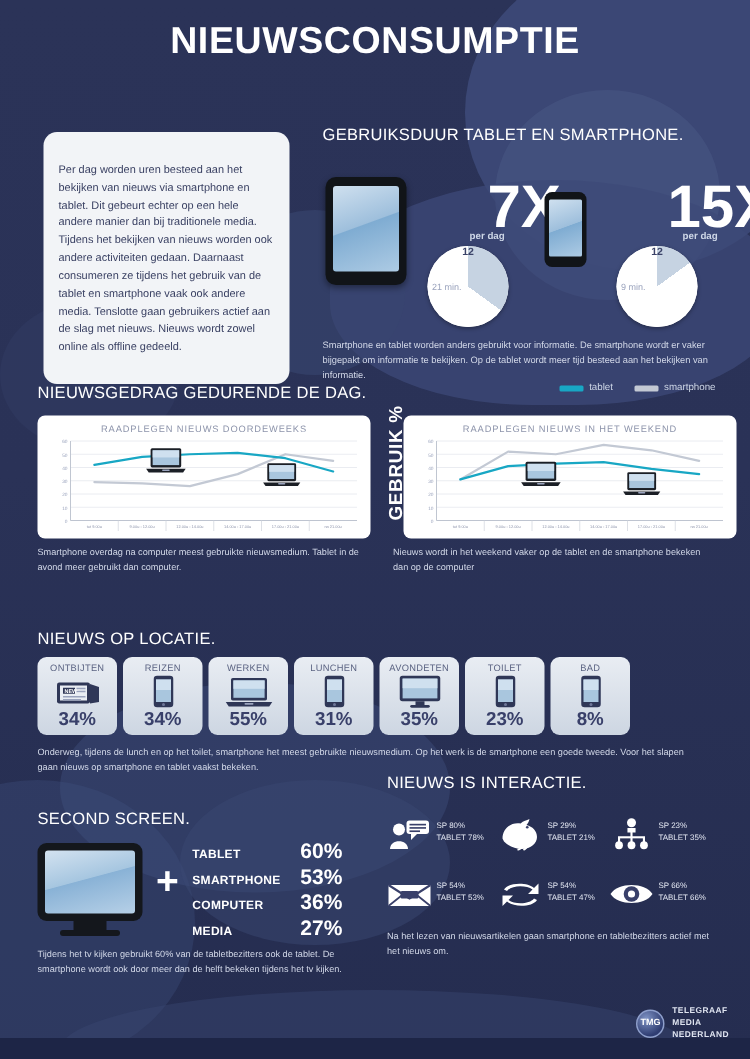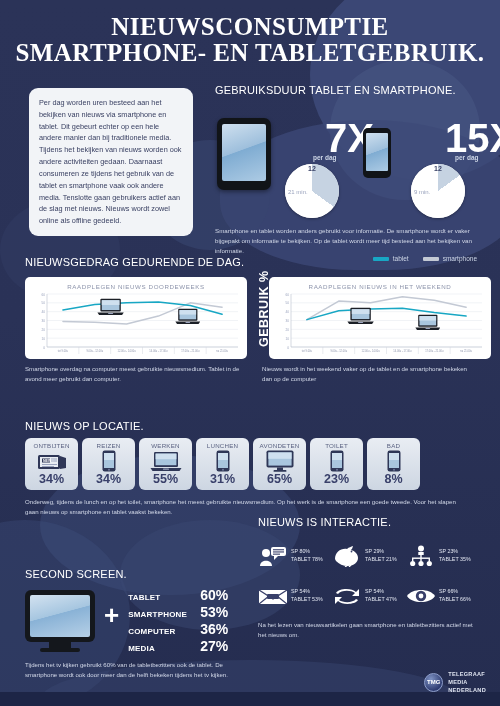--- a/index.html
+++ b/index.html
@@ -30,36 +30,35 @@
   .b8 { width: 120px; height: 100px; left: 0px; top: 200px; background: #323b63; border-radius: 50%; opacity: .5; }
   .b9 { width: 420px; height: 80px; left: 40px; top: 660px; background: #3a4772; border-radius: 50%; opacity: .45; }
 
   .layer { position: relative; z-index: 3; }
 
   
   .title-wrap { padding-top: 14px; text-align: center; }
   .title-l1, .title-l2 {
     font-weight: bold; color: #ffffff; letter-spacing: .4px;
     line-height: 1.05;
-    font-family: Liberation Serif, serif;
   }
   .title-l1 { font-size: 25px; }
   .title-l2 { font-size: 25px; }
 
   
   .sec-head {
     font-size: 11px; font-weight: normal; color: #ffffff;
     letter-spacing: .2px; margin-bottom: 6px;
   }
 
   
   .intro-box {
     position: absolute; left: 29px; top: 88px; width: 164px;
     background: #f2f4f7; color: #3a4163; border-radius: 9px;
-    padding: 9px 10px; font-size: 7.3px; line-height: 1.62;
+    padding: 19px 10px; font-size: 7.3px; line-height: 1.62;
   }
 
   
   .gd { position: absolute; left: 215px; top: 84px; width: 272px; }
   .gd-row { position: relative; height: 122px; }
   .tablet-dev {
     position: absolute; left: 2px; top: 16px; width: 54px; height: 72px;
     background: #111418; border-radius: 7px; padding: 6px 5px 9px 5px;
     box-shadow: 0 2px 4px rgba(0,0,0,.4);
   }
@@ -112,21 +111,21 @@
   .loc-card { width: 53px; height: 52px; border-radius: 6px;
     background: linear-gradient(180deg,#e9edf3 0%,#cdd6e2 100%);
     color: #3c4467; display: flex; flex-direction: column; align-items: center;
     padding-top: 4px; position: relative; text-align: center; }
   .loc-name { font-size: 6.2px; letter-spacing: .2px; color: #5b6382; }
   .loc-icon { height: 22px; display: flex; align-items: center; justify-content: center; margin-top: 1px; }
   .loc-pct { font-size: 12.5px; font-weight: bold; color: #39406a; line-height: 1; margin-top: 1px; }
   .loc-note { font-size: 6.1px; line-height: 1.7; color: #d2d8e8; margin-top: 7px; width: 440px; }
 
   
-  .ss { position: absolute; left: 25px; top: 568px; width: 215px; }
+  .ss { position: absolute; left: 25px; top: 540px; width: 215px; }
   .ss-body { display: flex; align-items: center; margin-top: 8px; }
   .monitor { width: 70px; }
   .mon-frame { width: 70px; height: 52px; background: #14171c; border-radius: 6px; padding: 5px; }
   .mon-scr { width: 100%; height: 100%; border-radius: 2px;
     background: linear-gradient(165deg,#d3e2f0 0%,#a6c6e0 45%,#89b2d6 46%,#b6d0e7 100%); }
   .mon-stand { width: 22px; height: 6px; background: #14171c; margin: 0 auto; }
   .mon-base { width: 40px; height: 4px; background: #14171c; margin: 0 auto; border-radius: 2px; }
   .plus { color: #ffffff; font-size: 26px; font-weight: bold; margin: 0 9px 12px 9px; line-height: 1; }
   .ss-list { display: flex; flex-direction: column; gap: 3px; }
   .ss-item { display: flex; align-items: baseline; }
@@ -162,21 +161,20 @@
   <div class="blob b3"></div>
   <div class="blob b4"></div>
   <div class="blob b8"></div>
   <div class="blob b5"></div>
   <div class="blob b6"></div>
   <div class="blob b7"></div>
   <div class="blob b9"></div>
 
   <div class="title-wrap layer">
     <div class="title-l1">NIEUWSCONSUMPTIE</div>
-    <div class="title-l2">SMARTPHONE- EN TABLETGEBRUIK.</div>
   </div>
 
   <div class="intro-box layer">
     <span>Per dag worden uren besteed aan het bekijken van nieuws via smartphone en tablet. Dit gebeurt echter op een hele andere manier dan bij traditionele media. Tijdens het bekijken van nieuws worden ook andere activiteiten gedaan. Daarnaast consumeren ze tijdens het gebruik van de tablet en smartphone vaak ook andere media. Tenslotte gaan gebruikers actief aan de slag met nieuws. Nieuws wordt zowel online als offline gedeeld.</span>
   </div>
 
   <div class="gd layer">
     <div class="sec-head">GEBRUIKSDUUR TABLET EN SMARTPHONE.</div>
     <div class="gd-row">
 
@@ -393,21 +391,21 @@
           <div class="loc-name">AVONDETEN</div>
           <div class="loc-icon">
             <svg width="28" height="22" viewBox="0 0 28 22">
         <rect x="0.5" y="0.5" width="27" height="17" rx="1.8" fill="#2f3757"></rect>
         <rect x="2.4" y="2.4" width="23.2" height="13.2" fill="#a9c6de"></rect>
         <rect x="2.4" y="2.4" width="23.2" height="6.4" fill="#cfe0ef"></rect>
         <rect x="11" y="17.5" width="6" height="2.6" fill="#2f3757"></rect>
         <rect x="7.5" y="20" width="13" height="1.8" rx="0.9" fill="#2f3757"></rect>
       </svg>
           </div>
-          <div class="loc-pct">65%</div>
+          <div class="loc-pct">35%</div>
         </div>
         <div class="loc-card">
           <div class="loc-name">TOILET</div>
           <div class="loc-icon">
             <svg width="14" height="22" viewBox="0 0 14 22">
         <rect x="0.5" y="0.5" width="13" height="21" rx="2.2" fill="#2f3757"></rect>
         <rect x="2" y="3" width="10" height="15" fill="#a9c6de"></rect>
         <rect x="2" y="3" width="10" height="7" fill="#cfe0ef"></rect>
         <circle cx="7" cy="19.7" r="1" fill="#6f7798"></circle>
       </svg>

